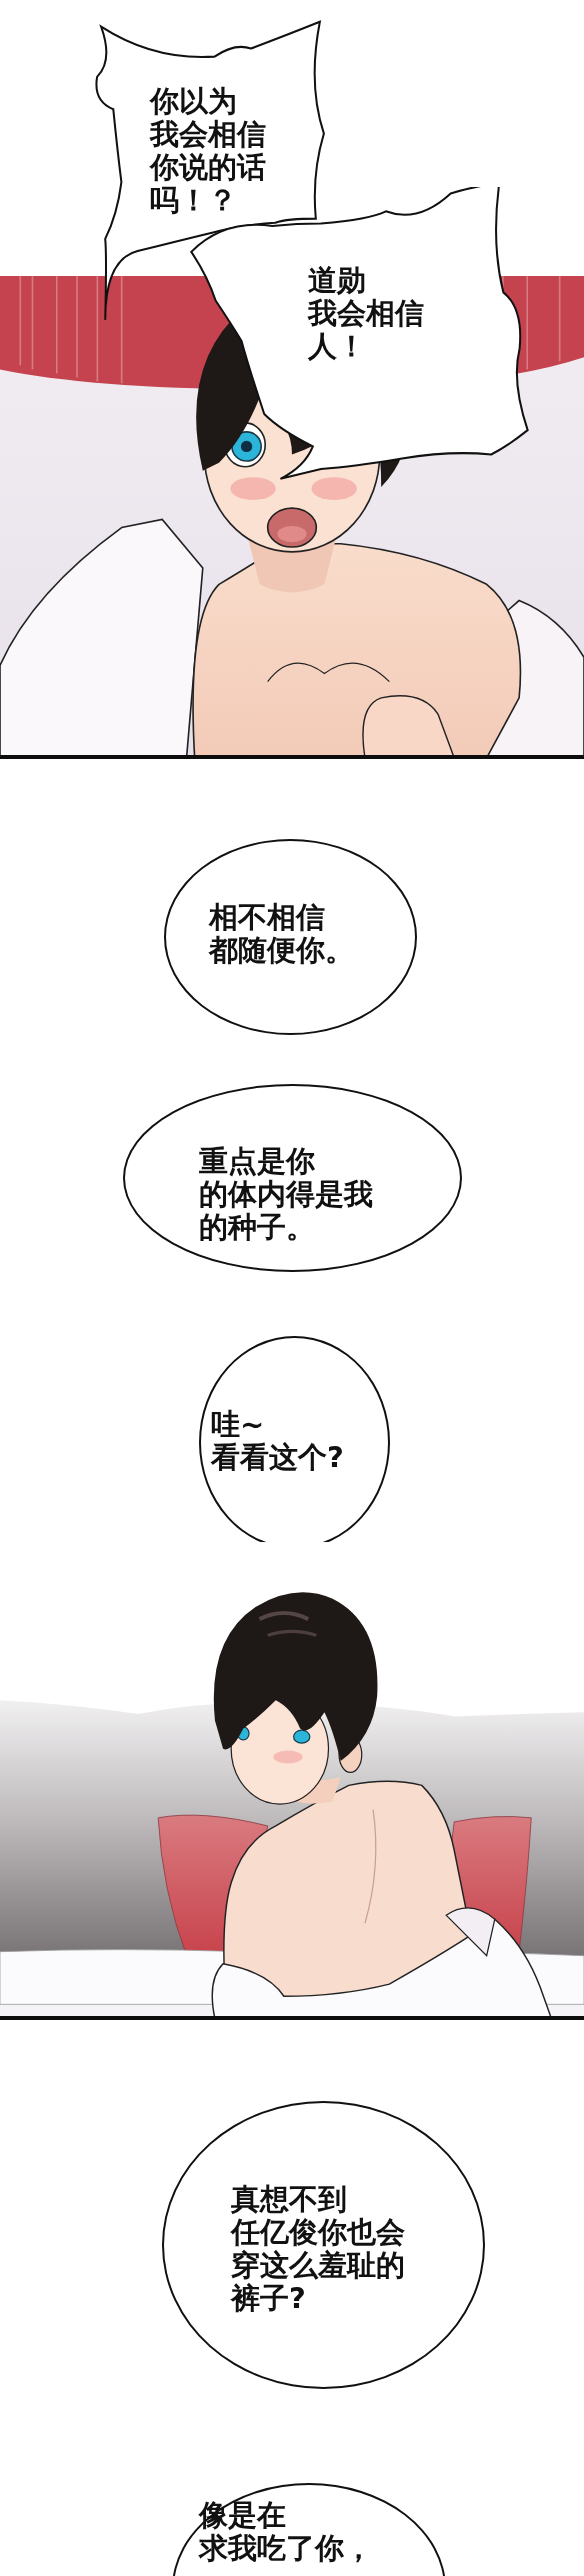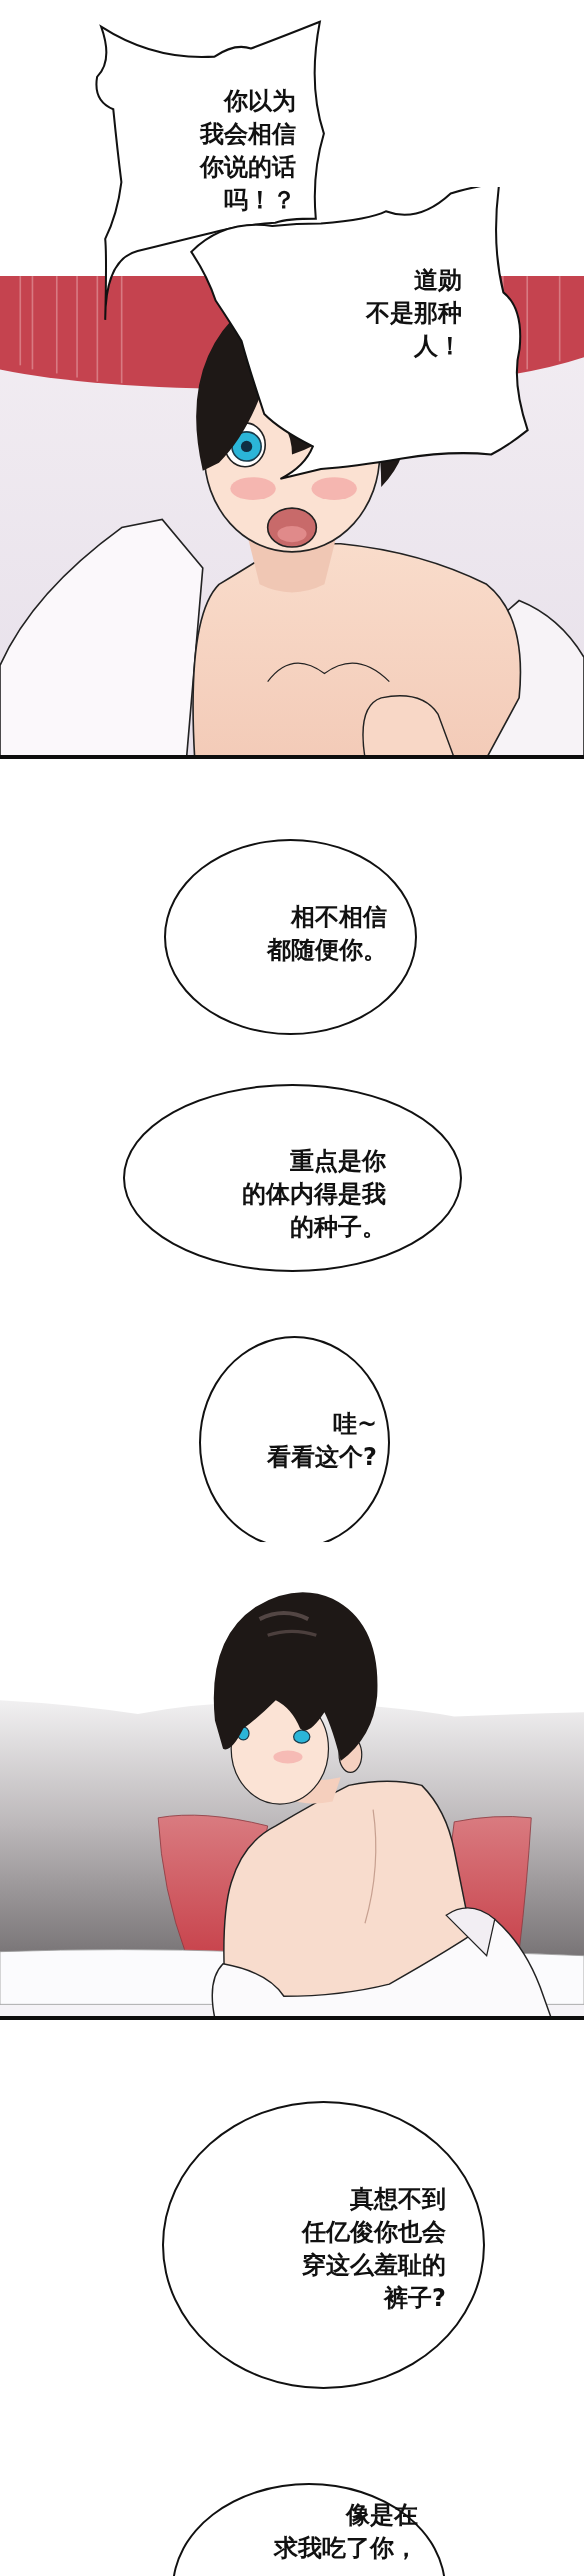--- a/index.html
+++ b/index.html
@@ -1,20 +1,20 @@
 <!DOCTYPE html>
 <html style="font-size:13px"><head>
 <meta charset="utf-8">
 <style>
   html, body { margin: 0; padding: 0; background: #ffffff; }
   body { width: 584px; height: 2576px; position: relative; overflow: hidden;
          font-family: "DejaVu Sans", "Liberation Sans", sans-serif; }
   .abs { position: absolute; }
-  .bubble-text { position: absolute; text-align: right; color: #111; font-weight: bold;
-                 font-size: 24px; line-height: 33px; white-space: pre-line; }
+  .bubble-text { position: absolute; text-align: left; color: #111; font-weight: bold;
+                 font-size: 29px; line-height: 33px; white-space: pre-line; }
   .panel { position: absolute; left: 0; width: 584px; overflow: hidden; }
   .panel-border { position: absolute; left: 0; width: 584px; height: 4px; background: #0d0d0d; }
   .ellipse { position: absolute; border: 2.4px solid #111; border-radius: 50%; background: #fff; box-sizing: border-box; }
 </style>
 </head>
 <body>
 
 <div class="panel" style="top:276px;height:482px;">
   <svg width="584" height="482" viewBox="0 0 720 594">
     <defs>
@@ -80,25 +80,25 @@
 </svg>
 <div class="bubble-text" style="left:150px;top:85px;width:146px;">你以为
 我会相信
 你说的话
 吗！？</div>
 
 <svg class="abs" style="left:183px;top:187px;" width="357" height="308" viewBox="0 0 440 380">
   <path d="M170 45 Q230 40 250 30 Q290 45 330 8 Q355 0 390 -5 Q380 70 395 130 Q420 150 415 200 Q405 240 425 300 Q400 320 380 330 Q330 325 270 335 Q210 345 170 348 L120 360 Q150 345 160 320 Q120 300 100 280 Q80 220 72 190 Q60 170 40 140 Q30 110 10 80 Q50 40 110 48 Q140 45 170 45 Z" fill="#fff" stroke="#111" stroke-width="2.5"></path>
 </svg>
 <div class="bubble-text" style="left:308px;top:264px;width:154px;">道勋
-不是那种
+我会相信
 人！</div>
 
 <div class="ellipse" style="left:164px;top:839px;width:253px;height:196px;"></div>
-<div class="bubble-text" style="left:225px;top:901px;width:162px;">相不相信
+<div class="bubble-text" style="left:209px;top:901px;width:162px;">相不相信
 都随便你。</div>
 
 <div class="ellipse" style="left:123px;top:1084px;width:339px;height:188px;"></div>
 <div class="bubble-text" style="left:199px;top:1145px;width:187px;">重点是你
 的体内得是我
 的种子。</div>
 
 <div class="ellipse" style="left:199px;top:1336px;width:191px;height:213px;"></div>
 <div class="bubble-text" style="left:211px;top:1408px;width:166px;">哇~
 看看这个?</div>

